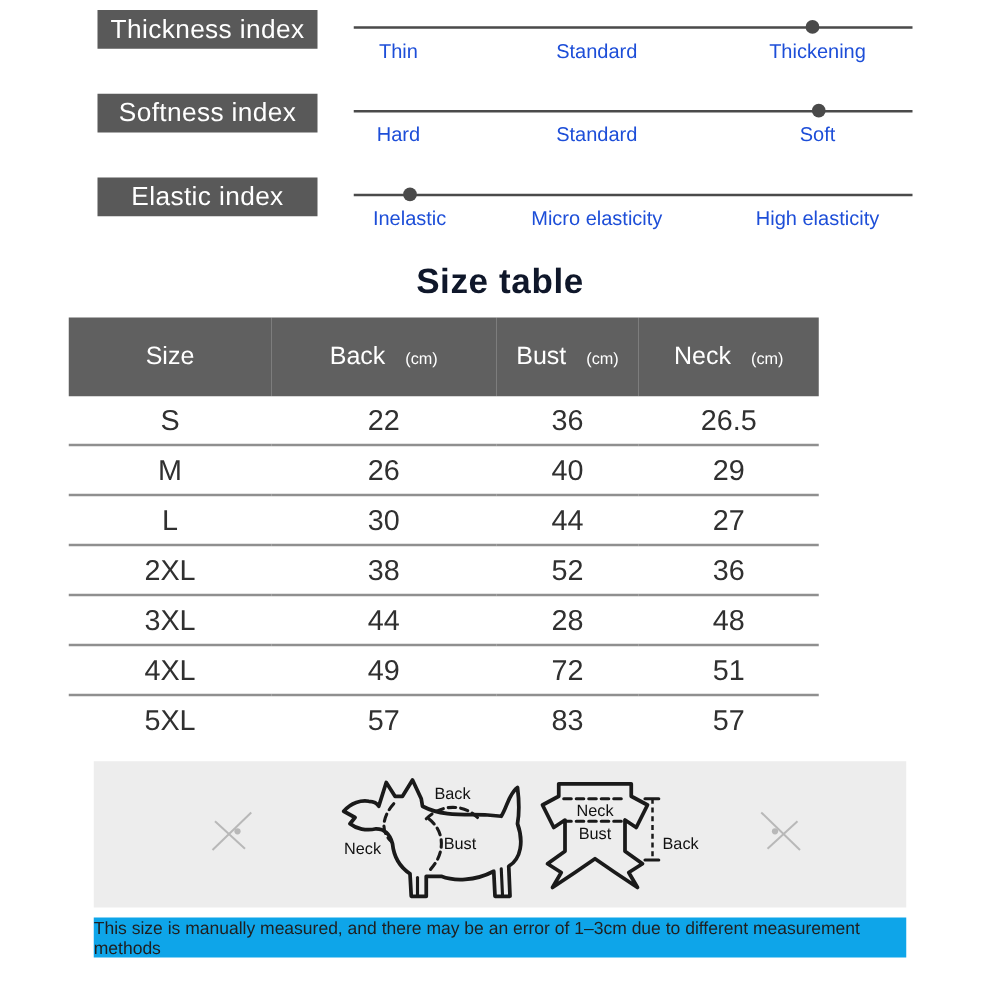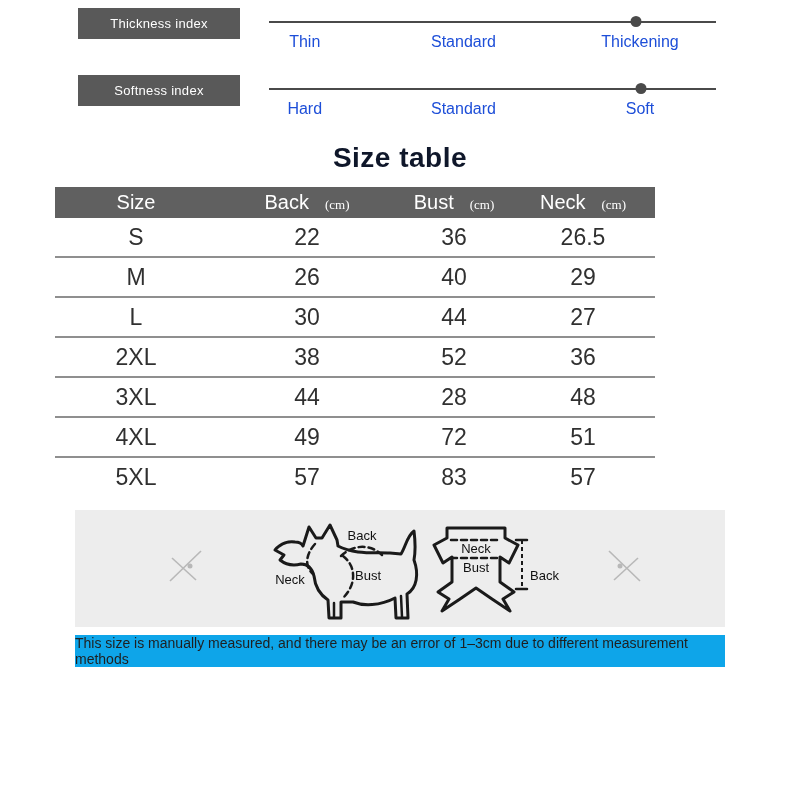--- a/index.html
+++ b/index.html
@@ -5,44 +5,44 @@
   html,body{margin:0;padding:0;}
   body{
     width:800px;height:800px;background:#ffffff;
     font-family:"Liberation Sans", sans-serif;
     overflow:hidden;position:relative;
   }
   
   .index-section{padding-top:8px;}
   .index-row{display:flex;align-items:flex-start;height:50px;margin-bottom:17px;}
   .index-label-box{
-    margin-left:78px;width:162px;height:31px;flex:none;
-    background:#595959;color:#fff;font-size:13px;
+    margin-left:78px;width:176px;height:31px;flex:none;
+    background:#595959;color:#fff;font-size:21px;
     display:flex;align-items:center;justify-content:center;
     letter-spacing:.3px;
   }
   .index-track{position:relative;width:447px;margin-left:29px;height:50px;flex:none;}
   .index-line{position:absolute;left:0;right:0;top:13px;height:2px;background:#4a4a4a;}
   .index-dot{position:absolute;top:8px;width:11px;height:11px;border-radius:50%;
     background:#4a4a4a;transform:translateX(-50%);}
   .scale-label{position:absolute;top:25px;transform:translateX(-50%);
     font-size:16px;color:#1d4ed8;white-space:nowrap;}
   .pos-0{left:8%;} .pos-1{left:43.5%;} .pos-2{left:83%;}
   .index-row.elastic .pos-0{left:10%;}
   
   .size-table-title{
     margin-top:16px;text-align:center;
     font-size:28px;font-weight:bold;color:#0f172a;letter-spacing:.5px;
   }
   table.size-table{margin:13px 0 0 55px;width:600px;border-collapse:collapse;table-layout:fixed;}
   table.size-table th{
     background:#606060;color:#ffffff;font-weight:normal;
-    font-size:20px;height:31px;text-align:center;padding:0;
-  }
-  table.size-table th .unit{font-size:13px;margin-left:16px;font-family:Liberation Serif, serif;}
+    font-size:20px;height:31px;text-align:center;padding:16px;
+  }
+  table.size-table th .unit{font-size:13px;margin-left:16px;}
   table.size-table td{
     text-align:center;font-size:23px;color:#303030;height:38px;padding:0;
     border-bottom:2px solid #8f8f8f;
   }
   table.size-table tr:last-child td{border-bottom:none;}
   
   .diagram-panel{margin:14px 0 0 75px;width:650px;height:117px;background:#ededed;}
   .diagram-panel svg{display:block;}
   .sketch{stroke:#1a1a1a;fill:none;stroke-width:3;stroke-linejoin:round;stroke-linecap:round;}
   .sketch-thin{stroke:#1a1a1a;fill:none;stroke-width:2.5;stroke-linecap:round;}
@@ -78,20 +78,30 @@
     <div class="index-label-box">Softness index</div>
     <div class="index-track">
       <div class="index-line"></div>
       <div class="index-dot" style="left: 83.2%;"></div>
       <span class="scale-label pos-0">Hard</span>
       <span class="scale-label pos-1">Standard</span>
       <span class="scale-label pos-2">Soft</span>
     </div>
   </div>
 
+  <div class="index-row elastic">
+    <div class="index-label-box">Elastic index</div>
+    <div class="index-track">
+      <div class="index-line"></div>
+      <div class="index-dot" style="left: 10%;"></div>
+      <span class="scale-label pos-0">Inelastic</span>
+      <span class="scale-label pos-1">Micro elasticity</span>
+      <span class="scale-label pos-2">High elasticity</span>
+    </div>
+  </div>
 
 </div>
 
 <div class="size-table-title">Size table</div>
 
 <table class="size-table">
   <colgroup>
     <col style="width:27%">
       <col style="width:30%">
       <col style="width:19%">

